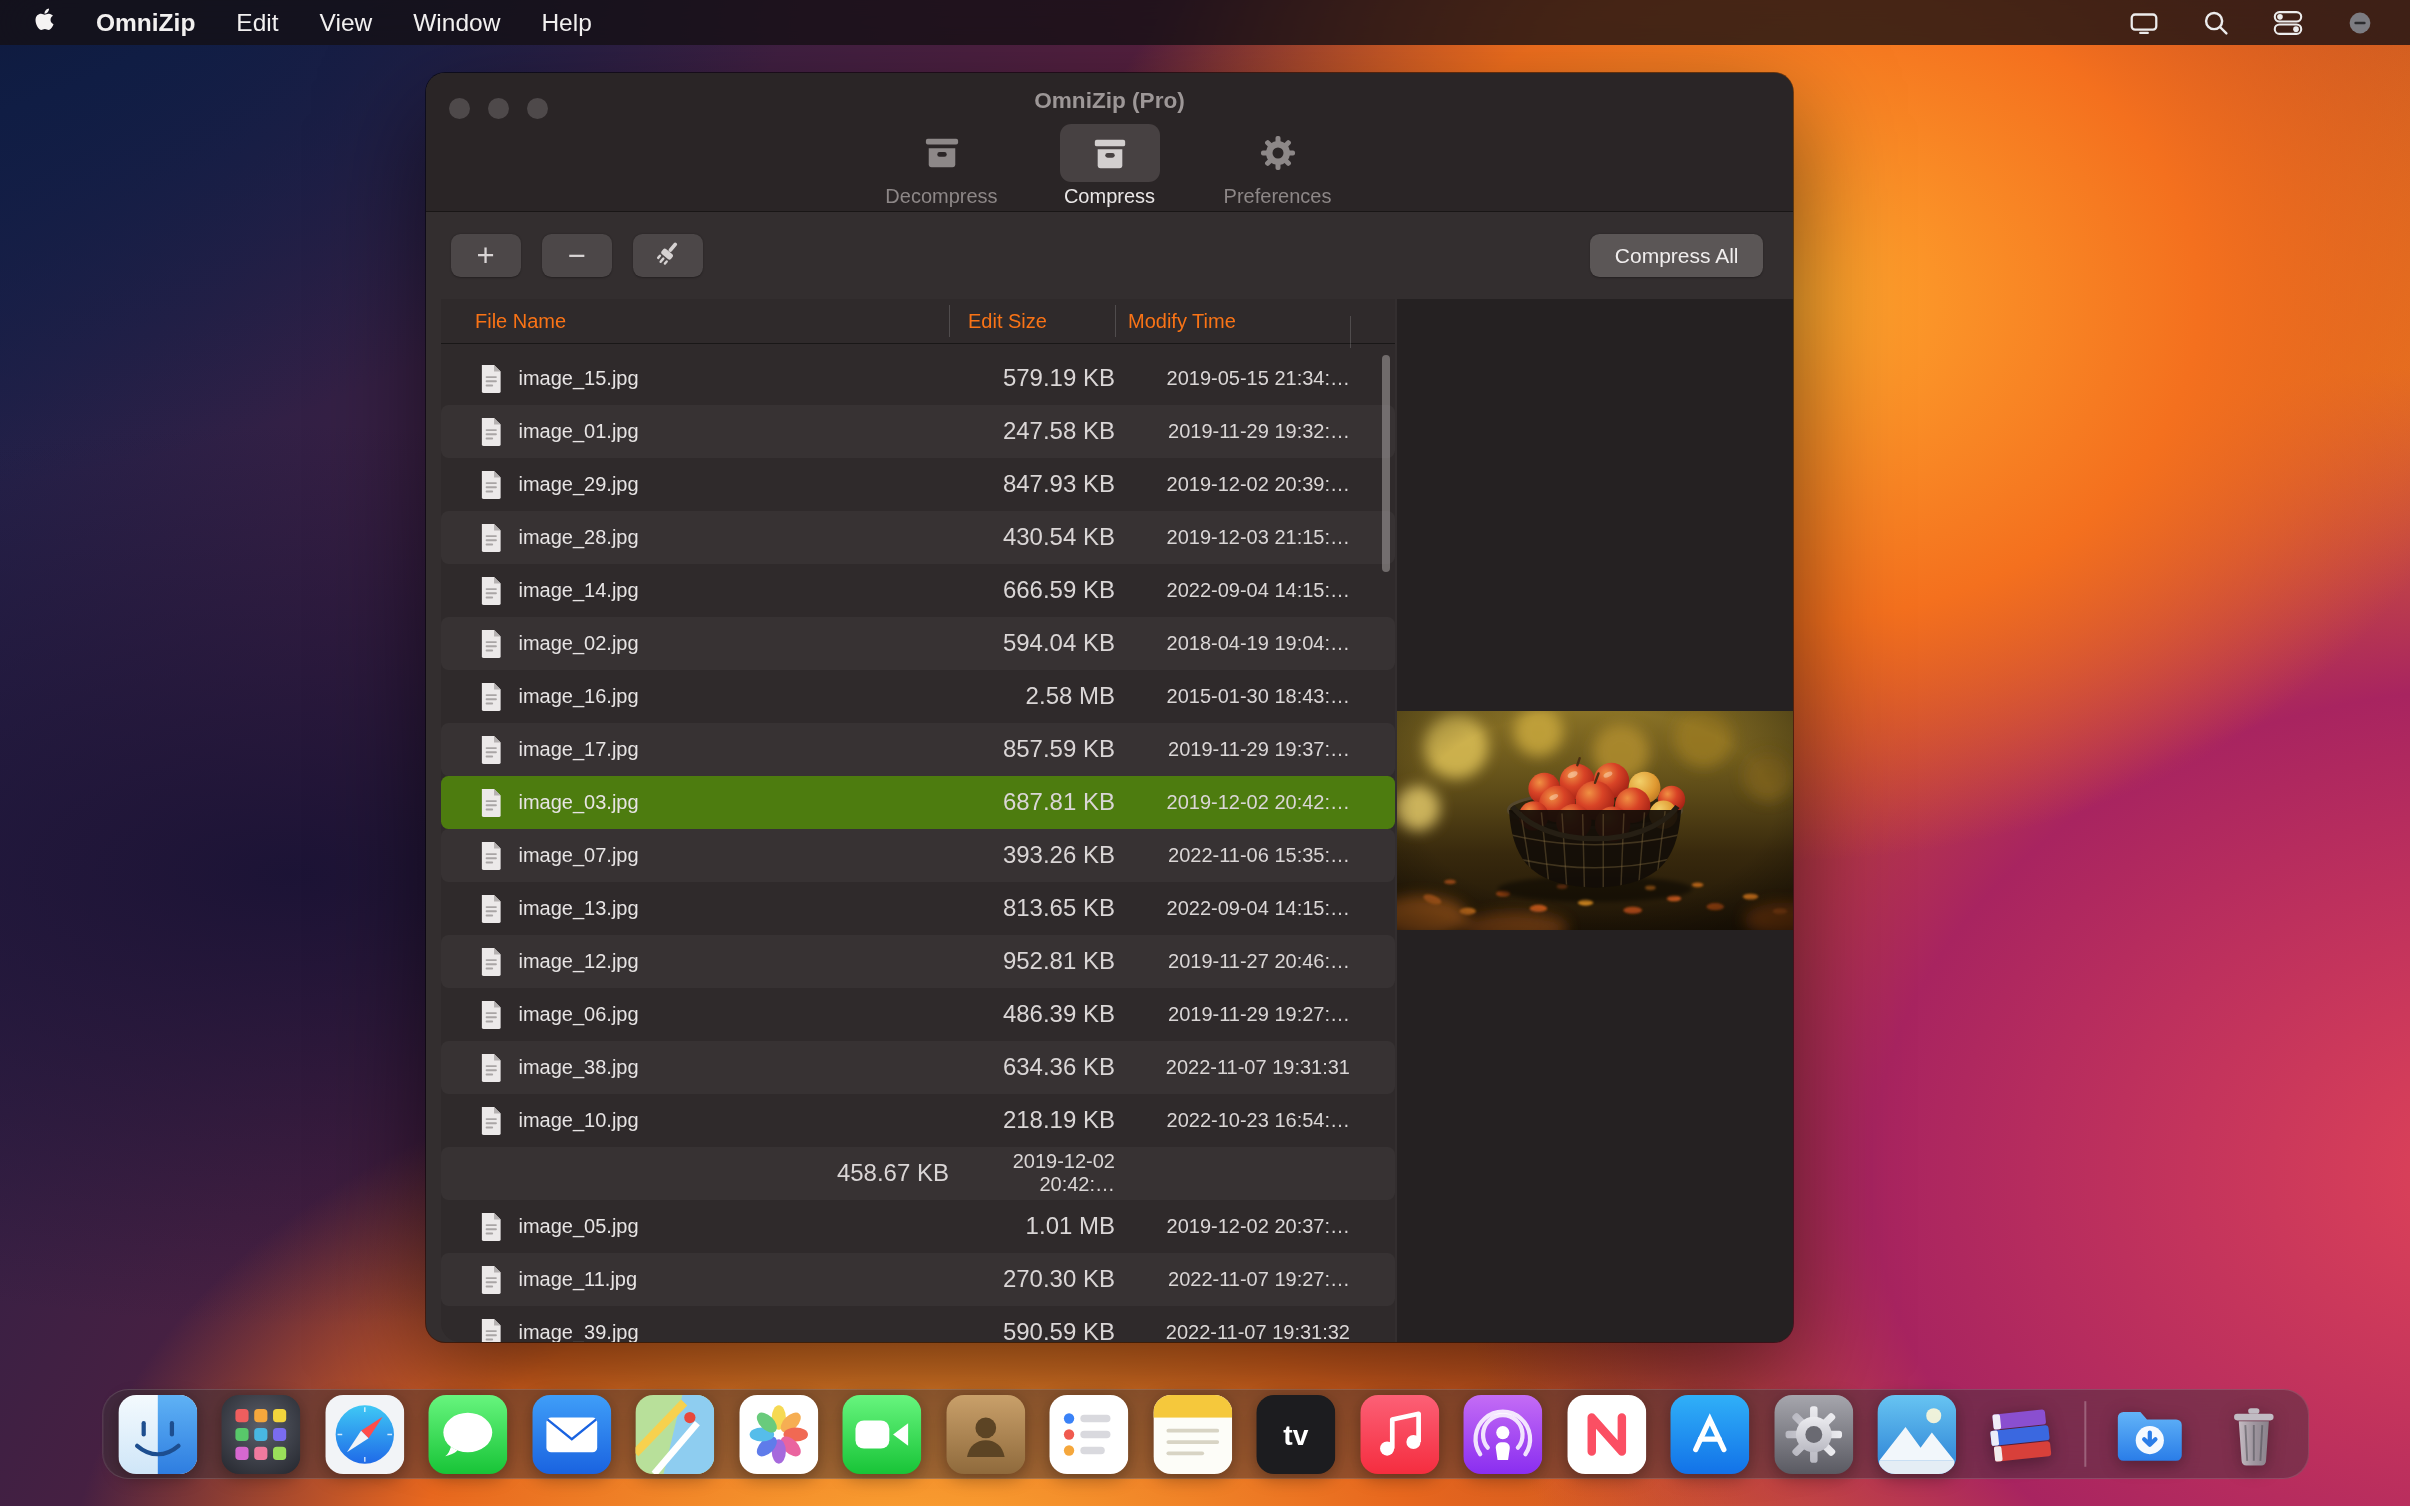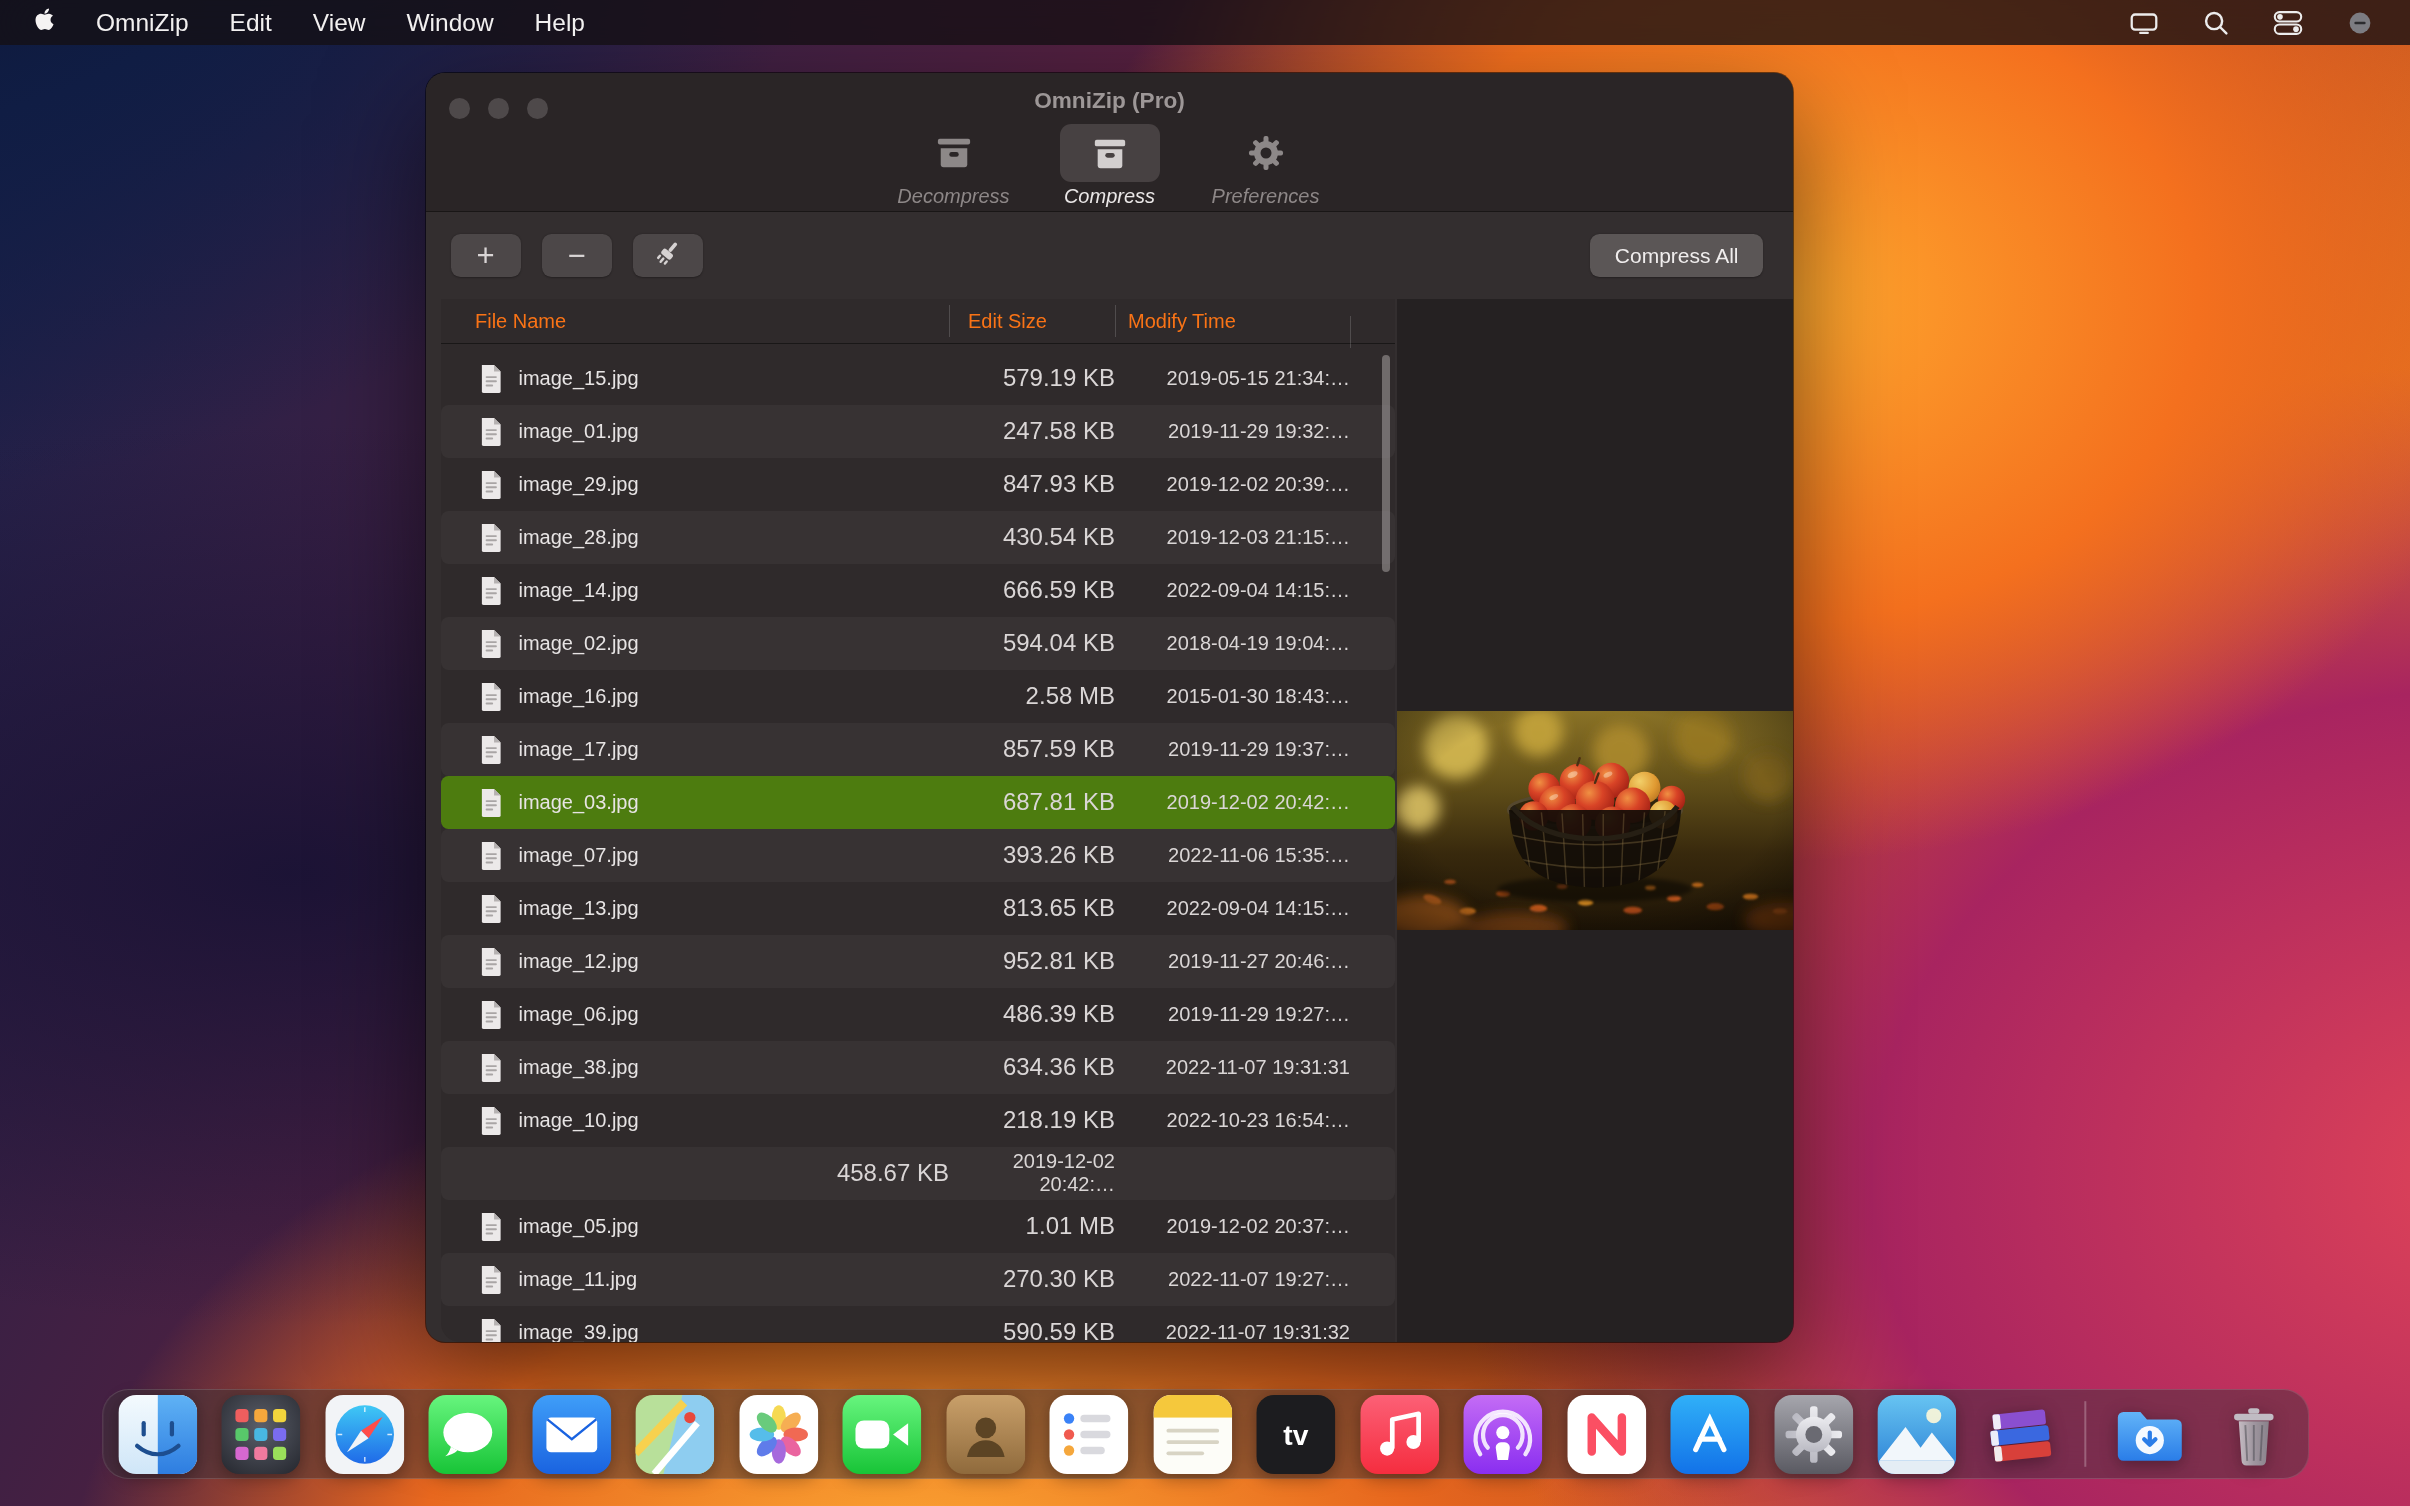--- a/index.html
+++ b/index.html
@@ -27,21 +27,21 @@
   .menubar {
     position:absolute; top:0; left:0; right:0; height:45px;
     background:rgba(20,16,19,0.78);
     backdrop-filter: blur(28px);
     display:flex; align-items:center; justify-content:space-between;
     padding:0 34px;
     color:#f2f0f0; font-size:24.5px;
     z-index:40;
   }
   .mb-left { display:flex; align-items:center; gap:41px; }
-  .mb-left .app-name { font-weight:normal; }
+  .mb-left .app-name { font-weight:bold; }
   .mb-item { cursor:default; }
   .mb-right { display:flex; align-items:center; gap:38px; }
   .mb-right svg { display:block; }
 
   
   .window {
     position:absolute; left:426px; top:73px; width:1367px; height:1269px;
     background:#332e2f; border-radius:19px;
     box-shadow: 0 0 0 0.9px rgba(0,0,0,0.55), 0 38px 104px rgba(0,0,0,0.55);
     z-index:20;
@@ -53,21 +53,21 @@
     border-bottom:0.9px solid rgba(0,0,0,0.4);
   }
   .traffic { position:absolute; top:25.4px; left:22.6px; display:flex; gap:18px; }
   .light { width:21px; height:21px; border-radius:50%; background:#4e494a; }
   .win-title {
     position:absolute; top:15px; left:0; width:100%;
     text-align:center; font-size:22.6px; font-weight:700; color:#9d9797;
   }
   .toolbar {
     position:absolute; top:51px; left:0; right:0;
-    display:flex; justify-content:center; gap:5px;font-style:italic;
+    display:flex; justify-content:center; gap:17px;
   }
   .titem { display:flex; flex-direction:column; align-items:center; width:151px; cursor:default; }
   .ticon { width:100px; height:58px; border-radius:11.3px; display:flex; align-items:center; justify-content:center; }
   .titem.active .ticon { background:#474142; }
   .tlabel { font-size:20px; color:#8d8787; margin-top:2.8px; }
   .titem.active .tlabel { color:#eae7e7; }
 
   
   .actions { position:absolute; top:140px; left:0; right:0; height:86px; }
   .btn-group { position:absolute; left:24.5px; top:21px; display:flex; gap:21px; }

